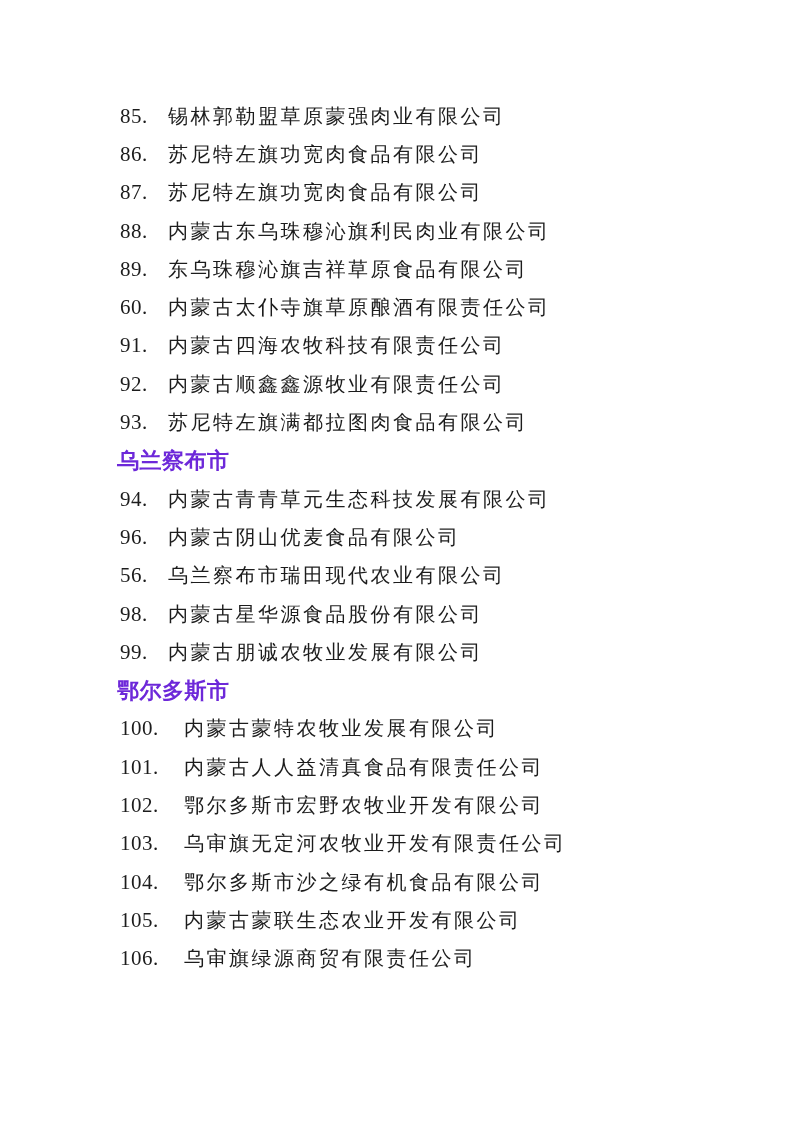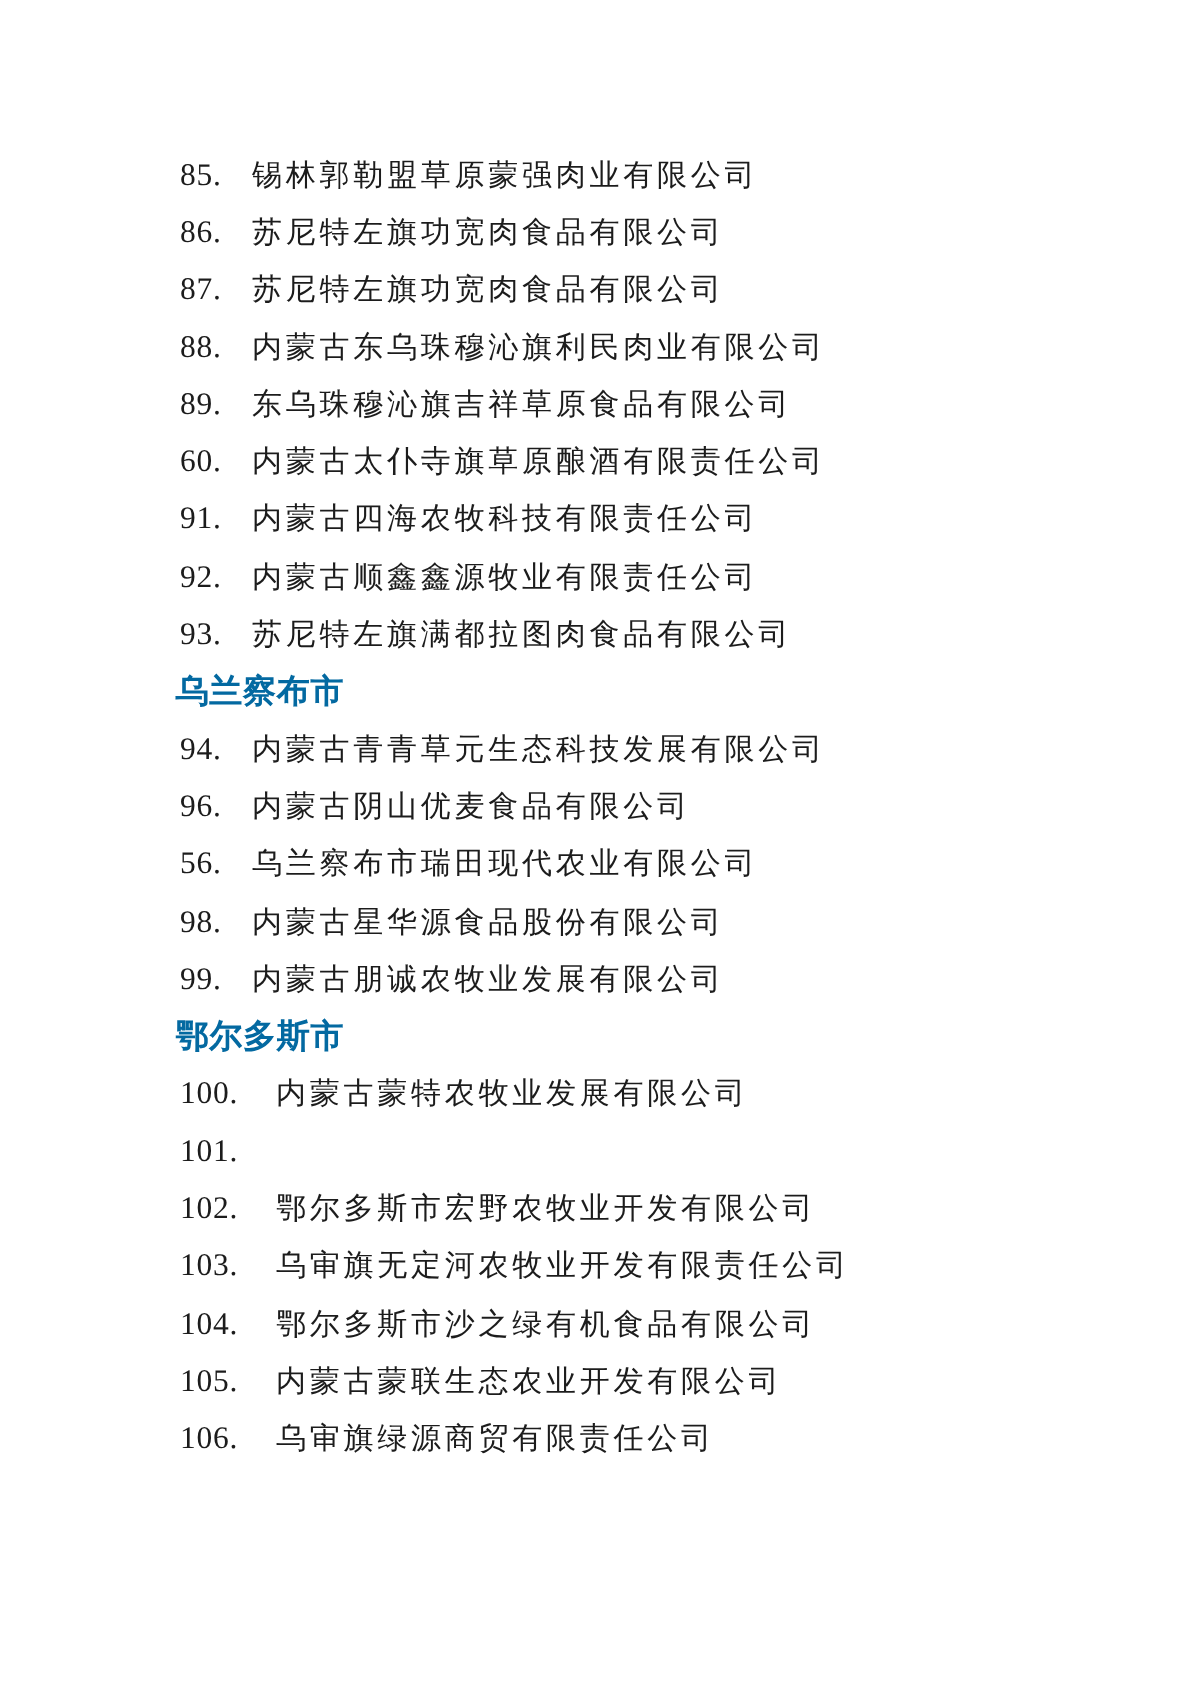--- a/index.html
+++ b/index.html
@@ -40,21 +40,21 @@
     font-size: 20px;
     letter-spacing: 2.5px;
     white-space: nowrap;
   }
   .header-row {
     font-family: "Liberation Sans", "DejaVu Sans", sans-serif;
     font-weight: bold;
     font-size: 22px;
     letter-spacing: 0.5px;
     margin-left: -3px;
-    color: #0369a1;
+    color: #6d28d9;
   }
 </style>
 </head>
 <body>
 
 <div class="page">
   <div class="content">
 
     <div class="row item-row">
       <span class="num">85.</span>
@@ -119,20 +119,21 @@
 
     <div class="row header-row">
       <span>鄂尔多斯市</span>
     </div>
     <div class="row item-row wide-num">
       <span class="num">100.</span>
       <span class="name">内蒙古蒙特农牧业发展有限公司</span>
     </div>
     <div class="row item-row wide-num">
       <span class="num">101.</span>
+      <span class="name">内蒙古人人益清真食品有限责任公司</span>
     </div>
     <div class="row item-row wide-num">
       <span class="num">102.</span>
       <span class="name">鄂尔多斯市宏野农牧业开发有限公司</span>
     </div>
     <div class="row item-row wide-num">
       <span class="num">103.</span>
       <span class="name">乌审旗无定河农牧业开发有限责任公司</span>
     </div>
     <div class="row item-row wide-num">

